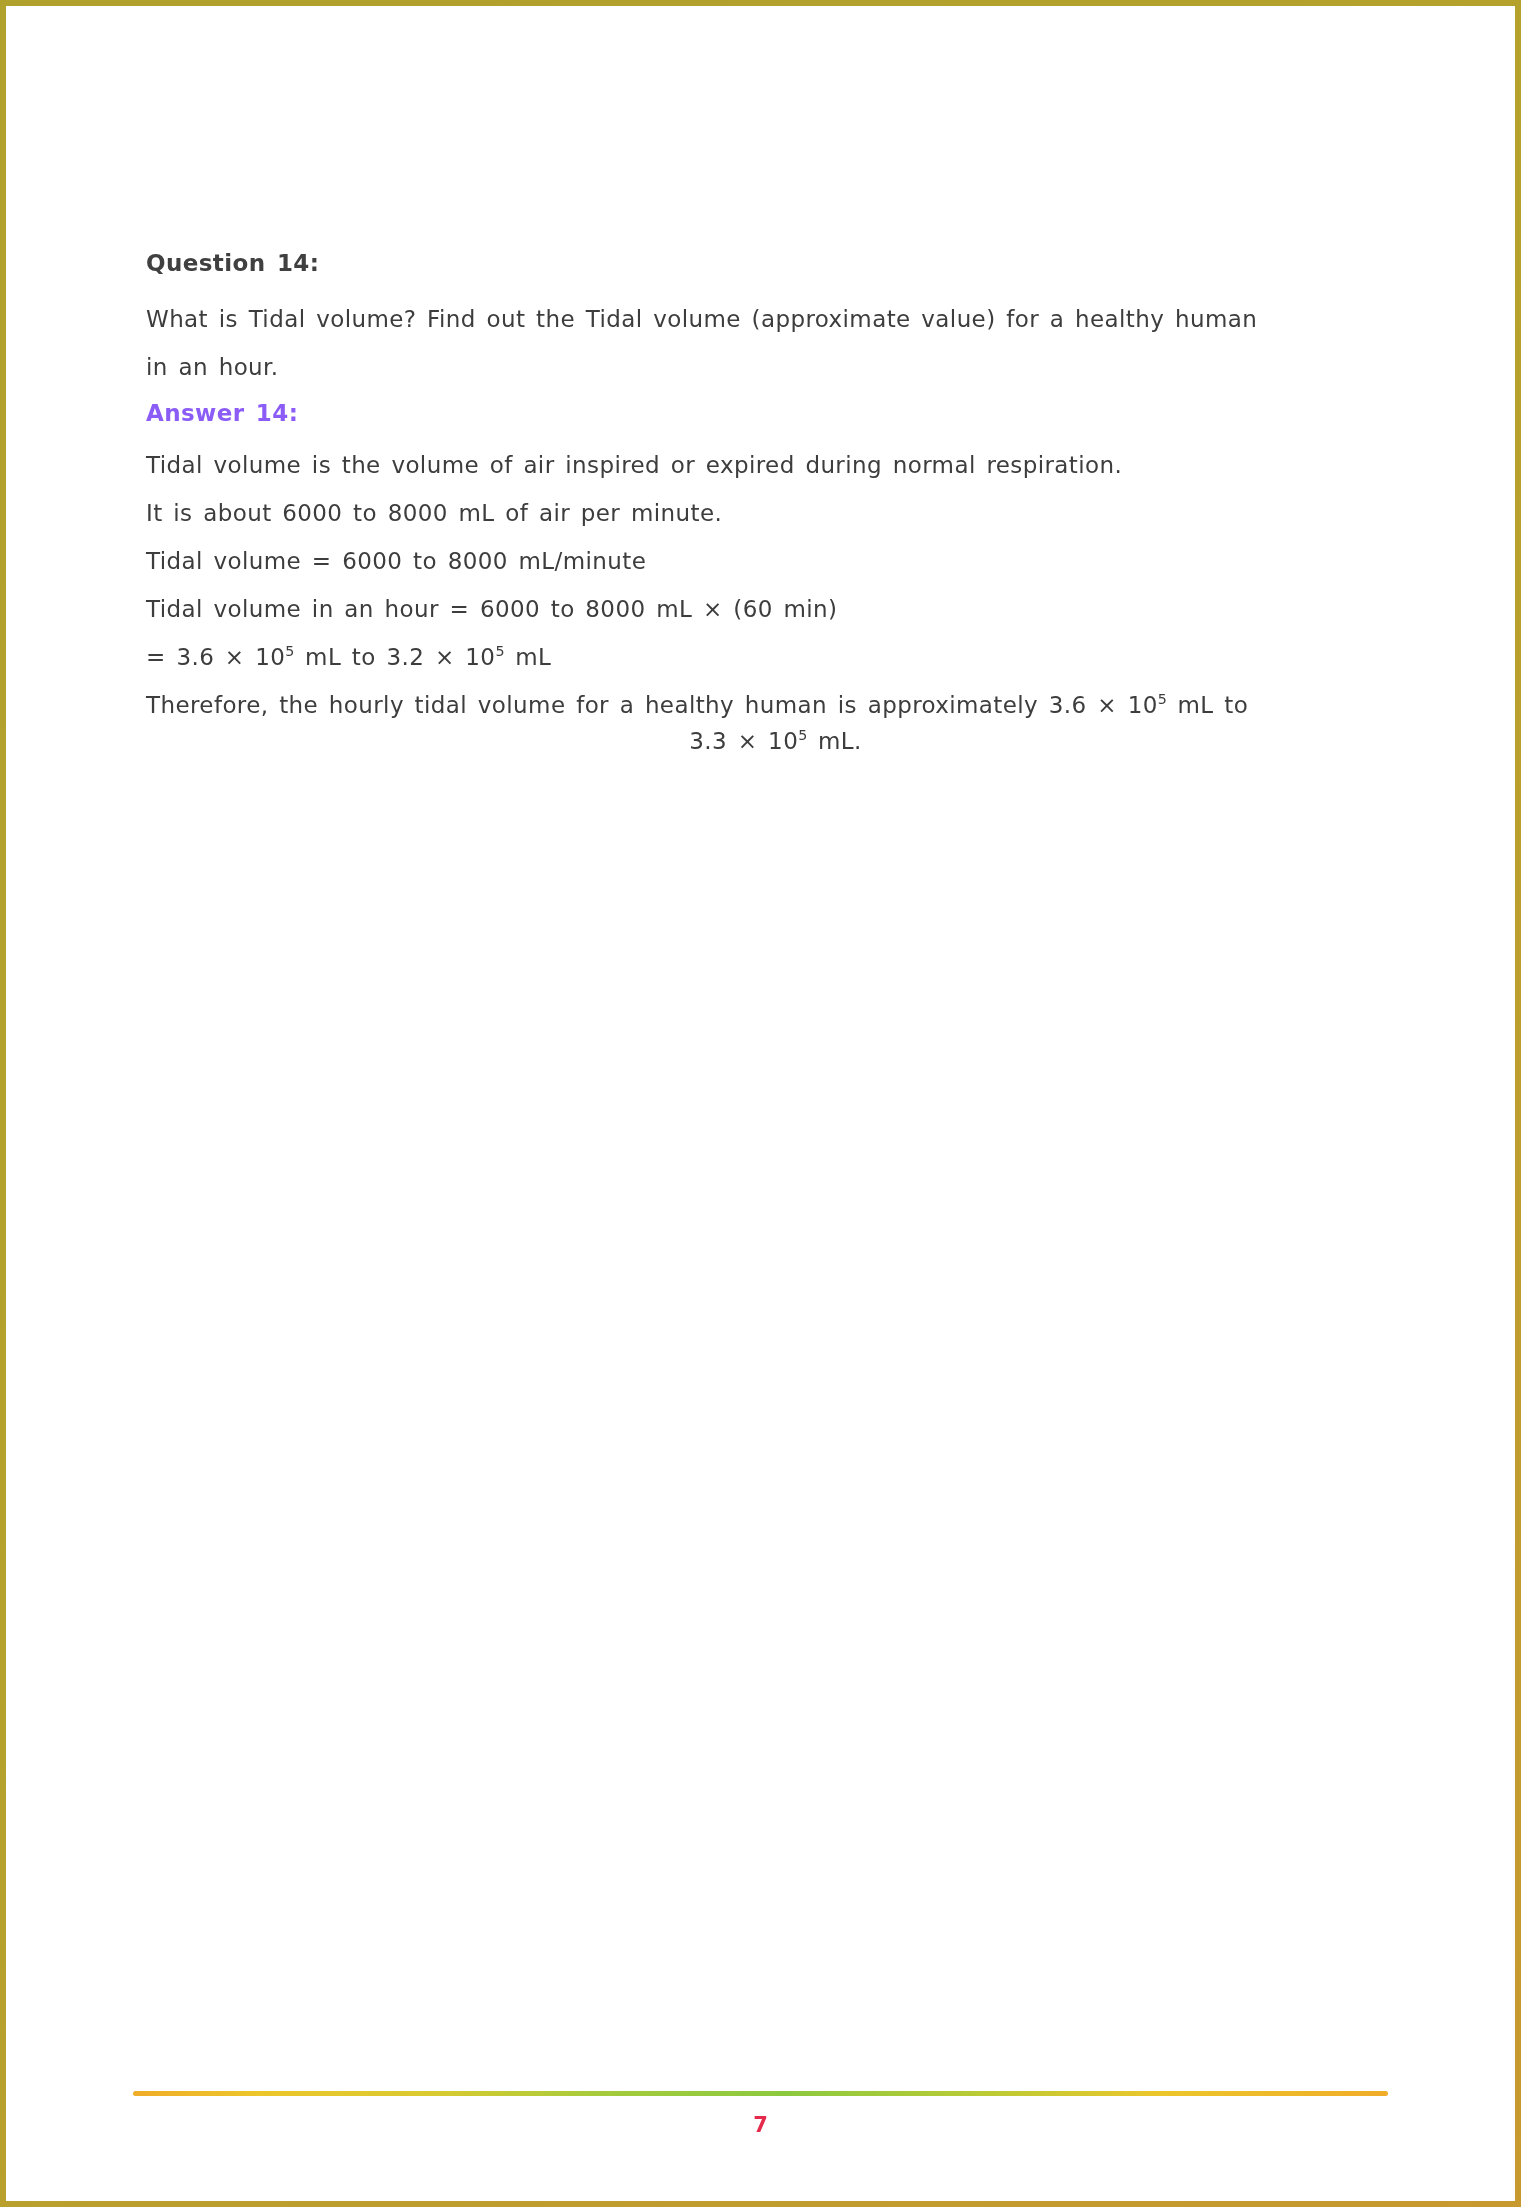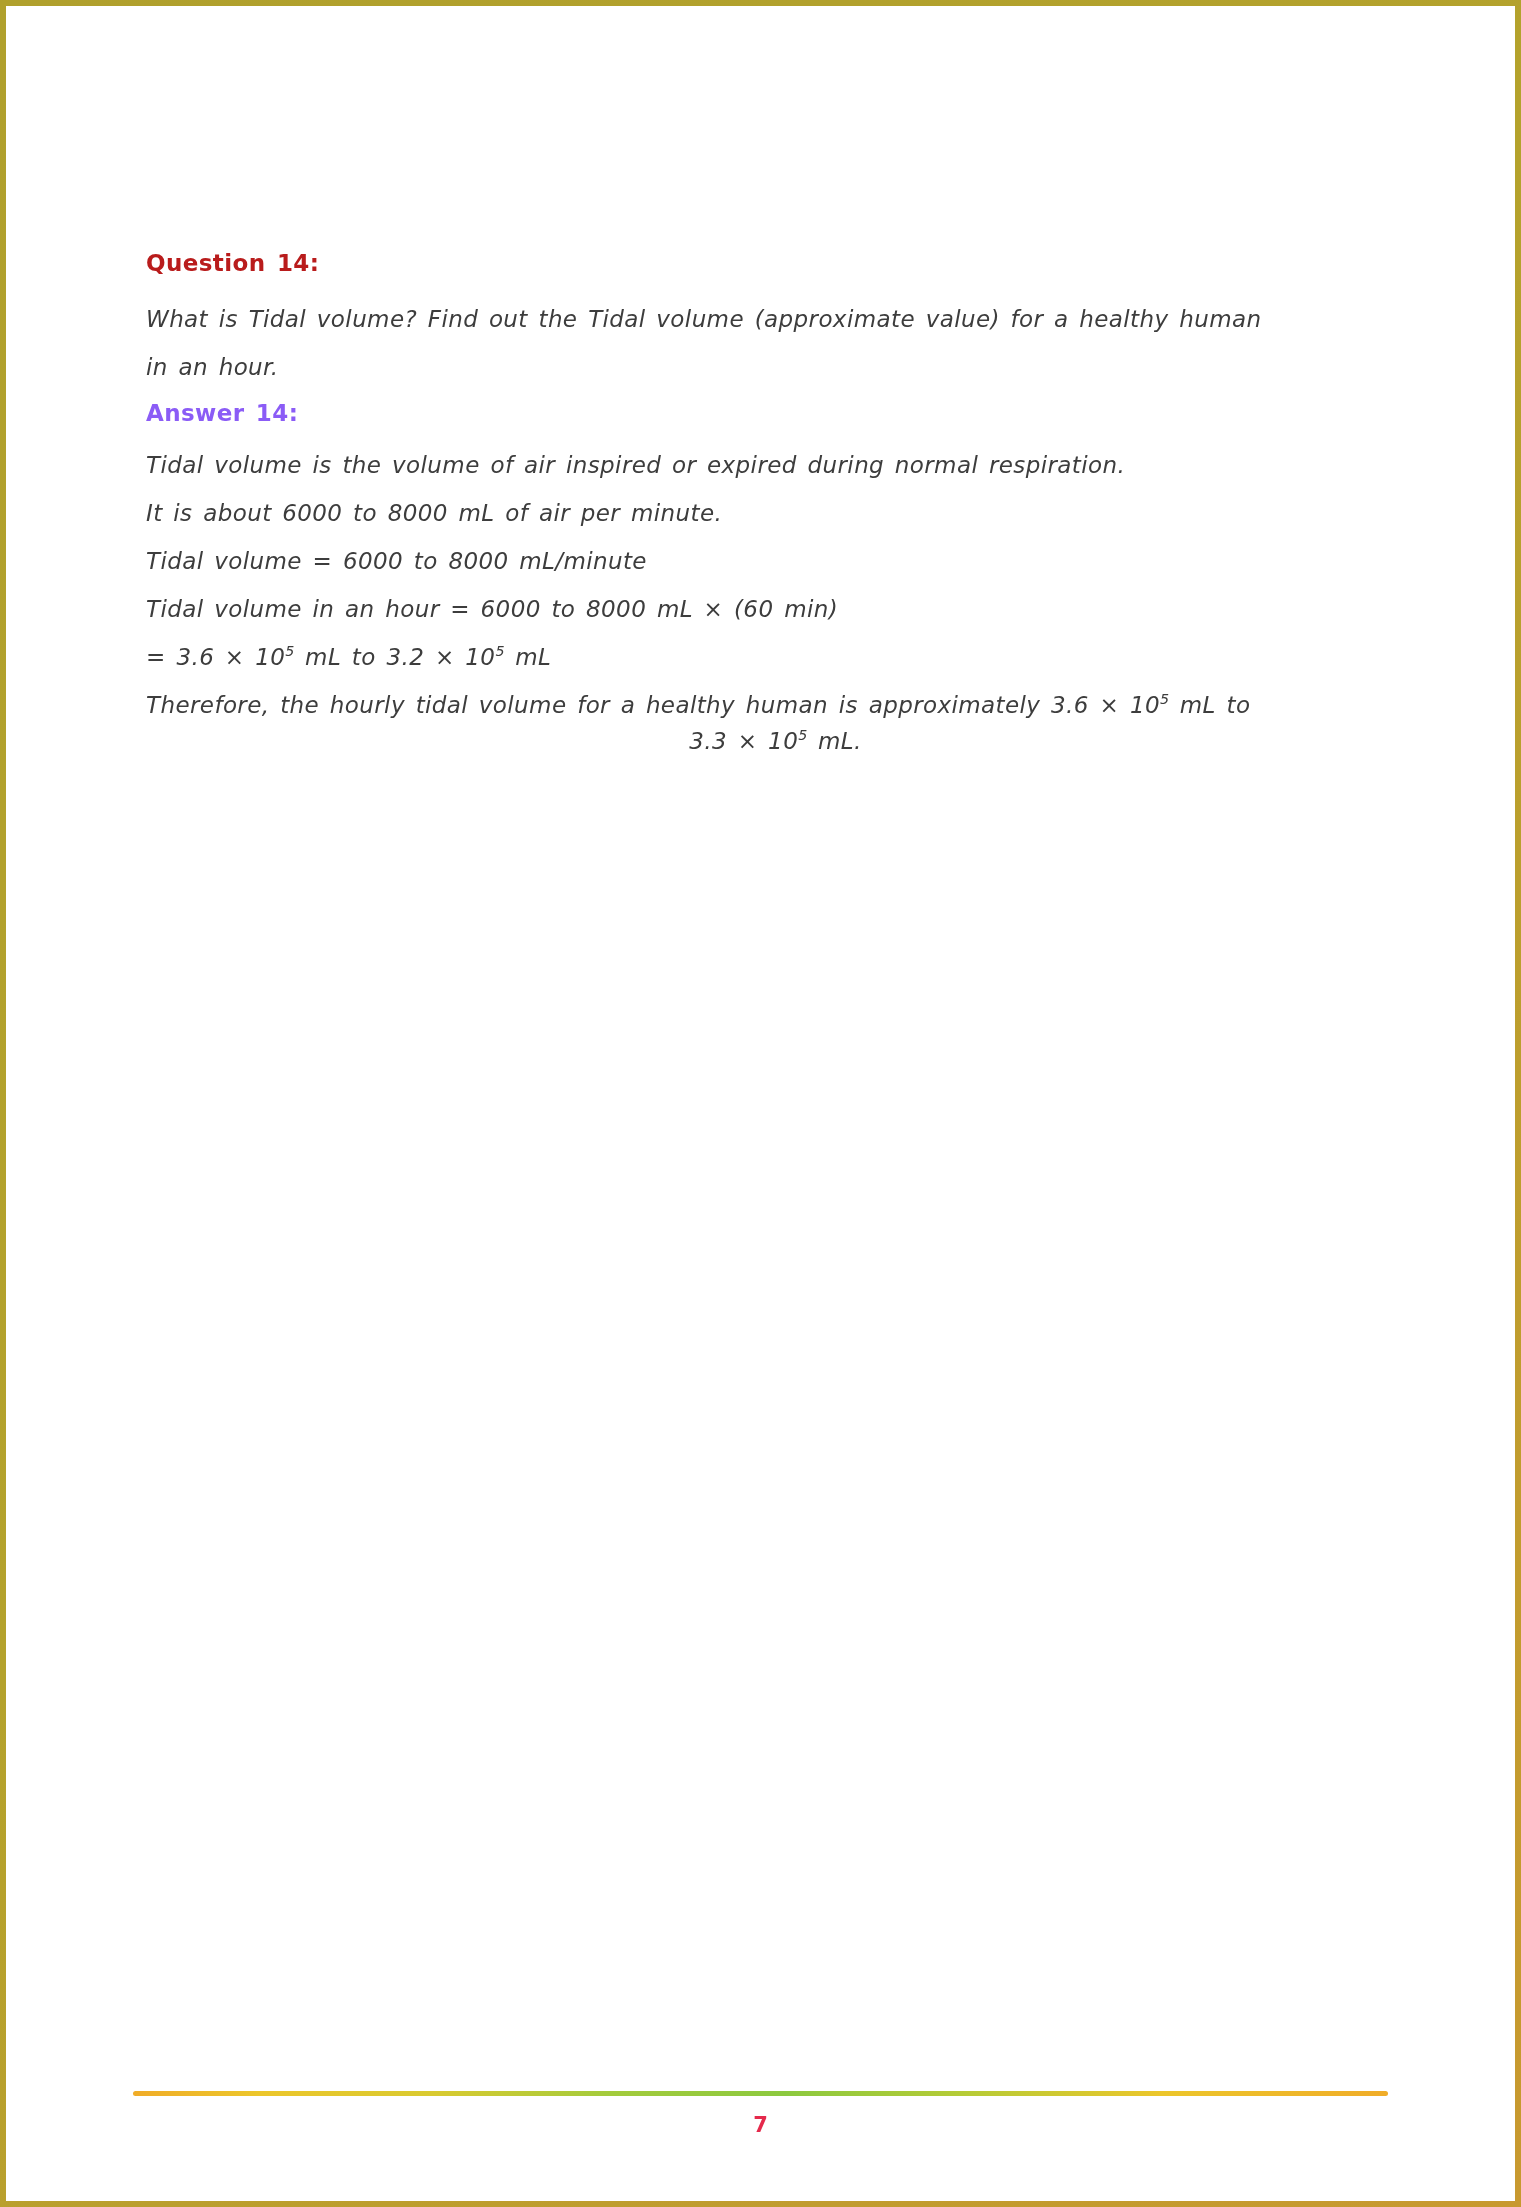--- a/index.html
+++ b/index.html
@@ -26,36 +26,35 @@
   .content {
     box-sizing: border-box;
     padding: 242px 110px 0 140px;
     color: #3d3d3d;
     font-size: 23px;
     letter-spacing: 0.4px;
     word-spacing: 3px;
     line-height: 30px;
   }
   .q-heading {
-    color: #b91c1c;
+    color: #404040;
     font-weight: bold;
     font-size: 23px;
     line-height: 30px;
     margin: 0 0 26px 0;
   }
   .a-heading {
     color: #8b5cf6;
     font-weight: bold;
     font-size: 23px;
     line-height: 30px;
     margin: 16px 0 22px 0;
   }
   .content p {
     margin: 0 0 18px 0;
-    font-style: italic;
   }
   #question-lines p:last-child {
     margin-bottom: 0;
   }
   
   #answer-lines p:nth-child(6) { margin-bottom: 6px; }
   #answer-lines p:nth-child(7) { margin-bottom: 28px; text-align: center; }
   sup {
     font-size: 0.62em;
     vertical-align: super;

